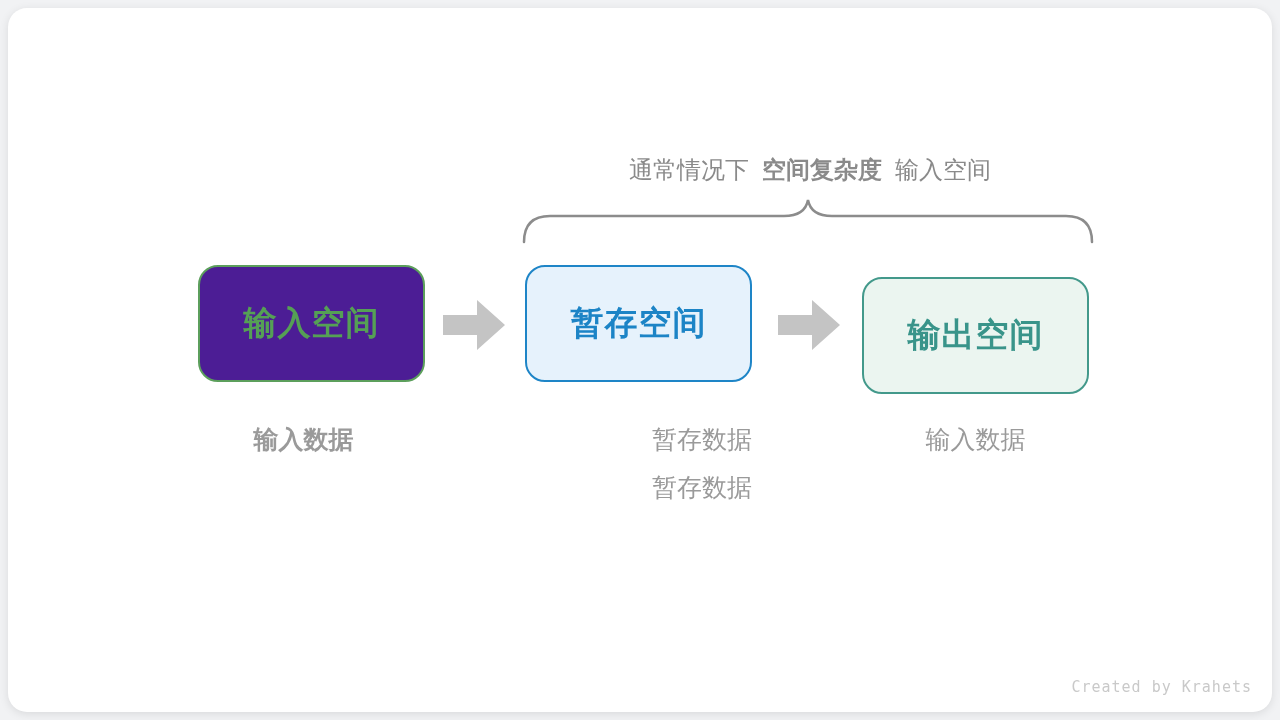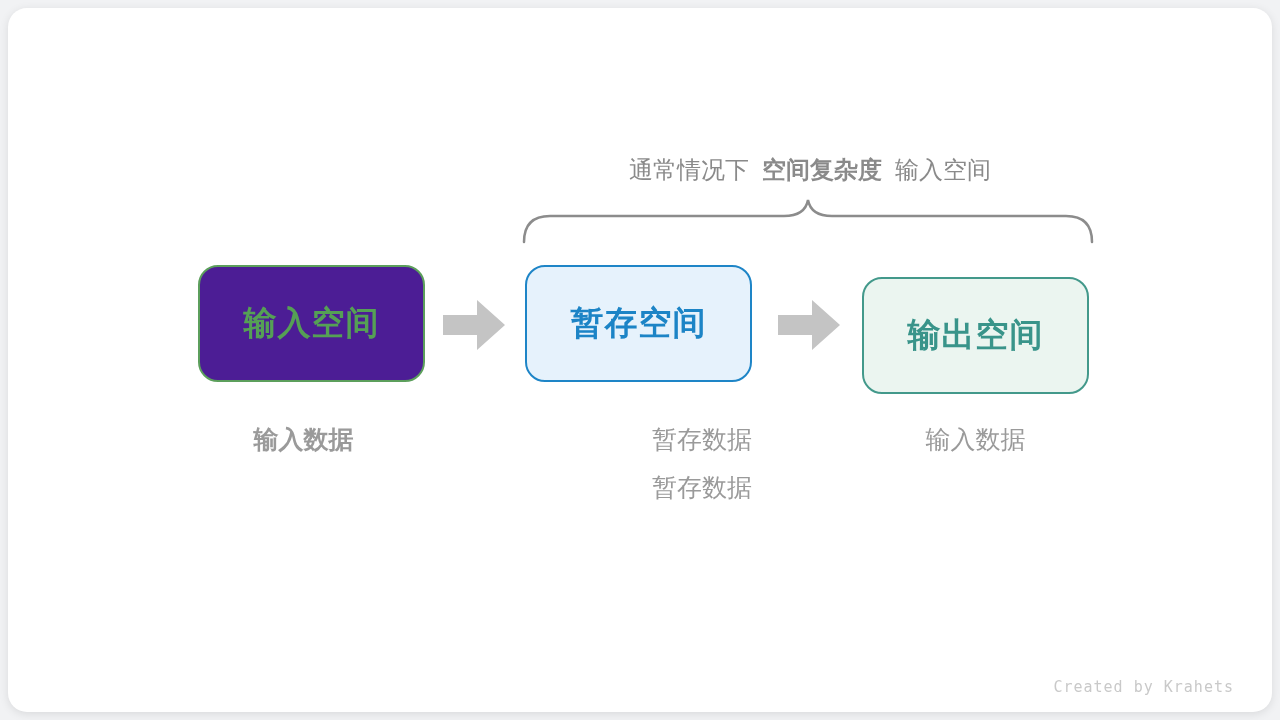--- a/index.html
+++ b/index.html
@@ -55,21 +55,21 @@
     color: var(--note-color, #9a9a9a);
     font-size: 25px; font-weight: 500;
   }
   .notes-1 { left: 182px; font-weight: bold; }
   .notes-2 { left: 517px; text-align: right; }
   .notes-3 { left: 854px; }
   .notes .note-line { height: 48px; line-height: 30px; }
   
   .credit {
     position: absolute;
-    right: 38px; bottom: 16px;
+    right: 20px; bottom: 16px;
     font-family: "DejaVu Sans Mono", "Liberation Mono", monospace;
     font-size: 15px;
     letter-spacing: 1px;
     color: var(--credit-color, #c9c9c9);
     text-align: center;
   }
 </style>
 </head>
 <body style="background: rgb(241, 242, 244);">
 

